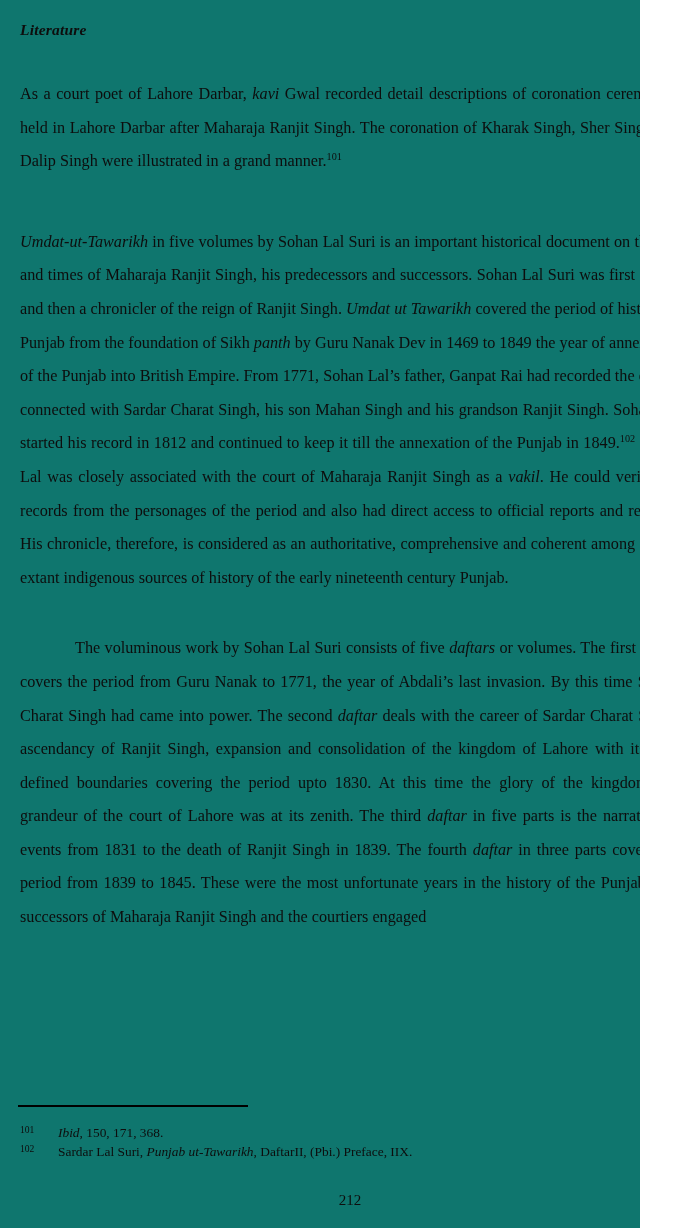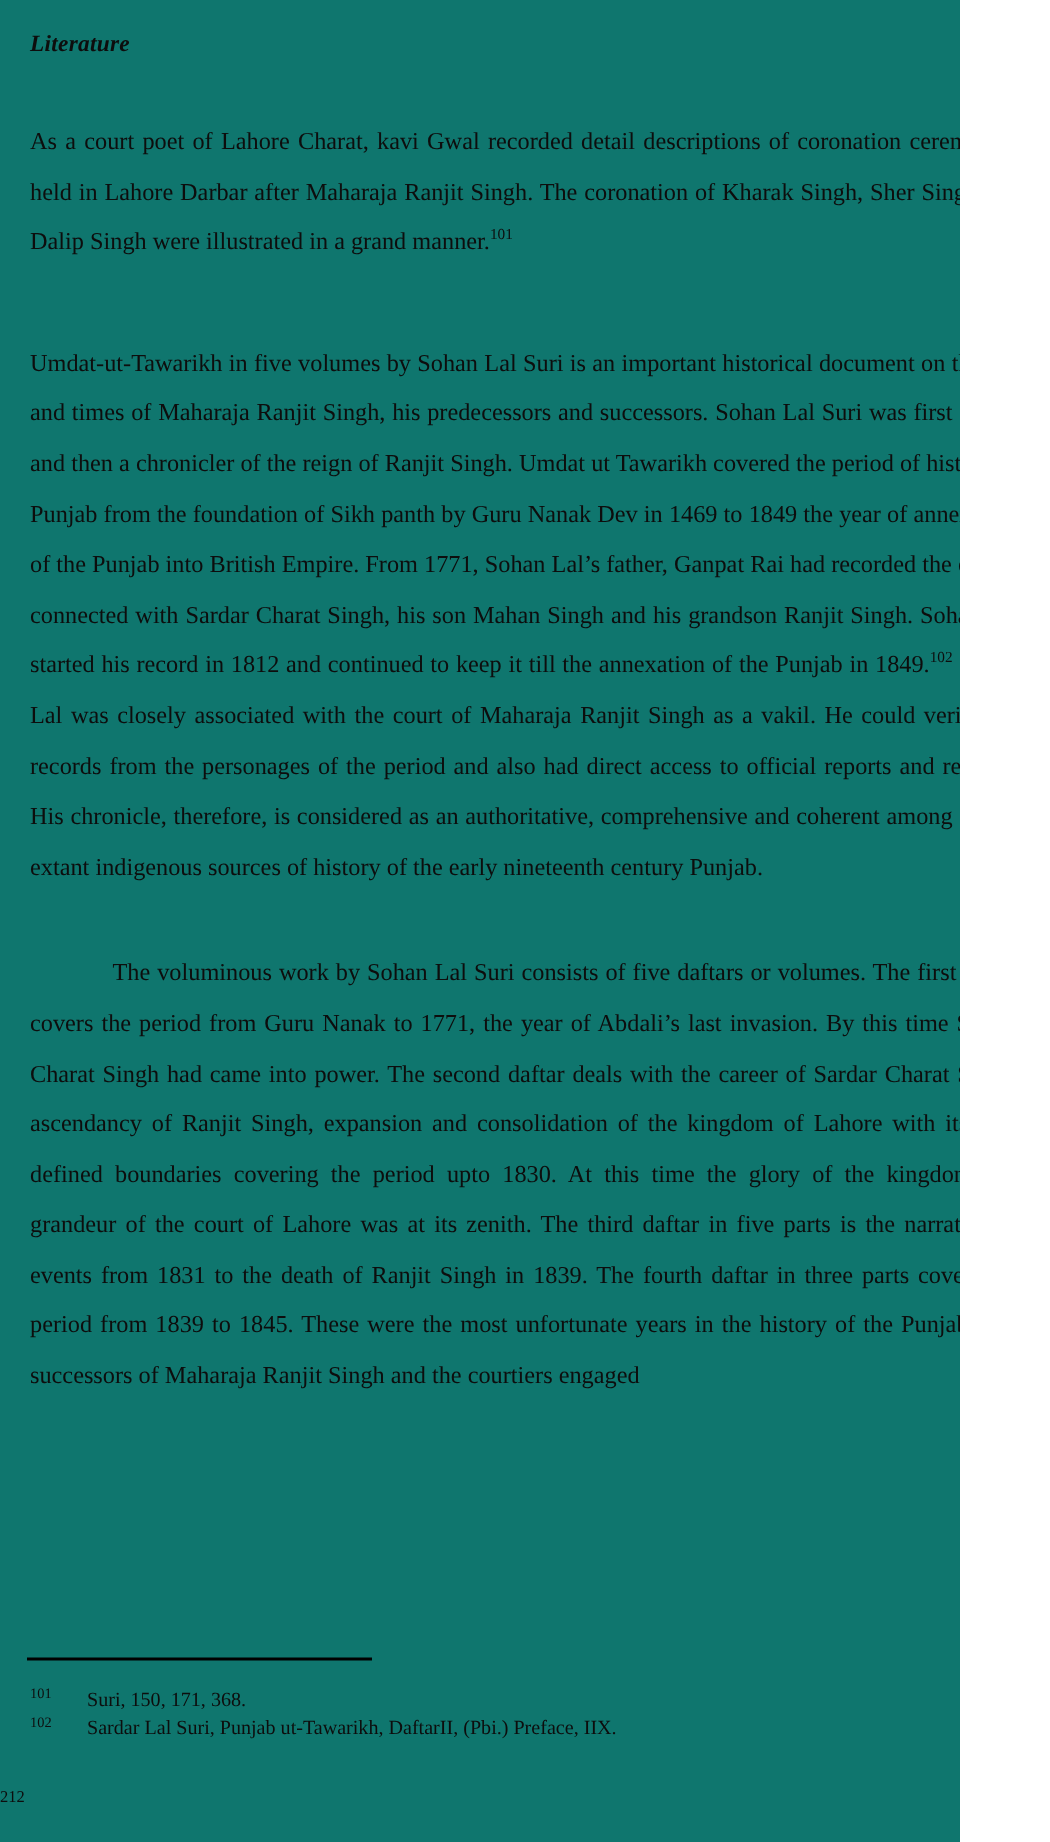--- a/index.html
+++ b/index.html
@@ -38,21 +38,21 @@
     line-height: 33.6px;
     text-align: justify;
     text-justify: inter-word;
     margin: 0;
     -webkit-hyphens: none;
     hyphens: none;
   }
   .par-1 { padding-top: 39px; }
   .par-2 { padding-top: 47px; }
   .par-3 { padding-top: 37px; text-indent: 55px; }
-  .it { }
+  .it { font-style: italic; }
   sup.fn-ref {
     font-size: 10.2px;
     vertical-align: super;
     line-height: 0;
   }
   .footnote-area {
     position: absolute;
     left: 18px;
     top: 1105px;
     width: 660px;
@@ -75,49 +75,49 @@
     position: absolute;
     left: 2px;
     top: -3px;
     font-size: 9.6px;
   }
   .page-number {
     position: absolute;
     left: 0;
     top: 1192px;
     width: 700px;
-    text-align: left;
-    font-size: 11px;
+    text-align: center;
+    font-size: 15px;
     font-family: Liberation Serif, serif;
   }
 </style>
 </head>
 <body>
 
 <div class="page">
 
   <div class="content">
 
     <div class="section-heading">Literature</div>
 
-    <p class="body-par par-1"><span>As a court poet of Lahore Charat, </span><span class="it">kavi</span><span> Gwal recorded detail descriptions of coronation ceremonies held in Lahore Darbar after Maharaja Ranjit Singh. The coronation of Kharak Singh, Sher Singh and Dalip Singh were illustrated in a grand manner.</span><sup class="fn-ref">101</sup></p>
+    <p class="body-par par-1"><span>As a court poet of Lahore Darbar, </span><span class="it">kavi</span><span> Gwal recorded detail descriptions of coronation ceremonies held in Lahore Darbar after Maharaja Ranjit Singh. The coronation of Kharak Singh, Sher Singh and Dalip Singh were illustrated in a grand manner.</span><sup class="fn-ref">101</sup></p>
 
     <p class="body-par par-2"><span class="it">Umdat-ut-Tawarikh</span><span> in five volumes by Sohan Lal Suri is an important historical document on the life and times of Maharaja Ranjit Singh, his predecessors and successors. Sohan Lal Suri was first diarist and then a chronicler of the reign of Ranjit Singh. </span><span class="it">Umdat ut Tawarikh</span><span> covered the period of history of Punjab from the foundation of Sikh </span><span class="it">panth</span><span> by Guru Nanak Dev in 1469 to 1849 the year of annexation of the Punjab into British Empire. From 1771, Sohan Lal’s father, Ganpat Rai had recorded the events connected with Sardar Charat Singh, his son Mahan Singh and his grandson Ranjit Singh. Sohan Lal started his record in 1812 and continued to keep it till the annexation of the Punjab in 1849.</span><sup class="fn-ref">102</sup><span> Sohan Lal was closely associated with the court of Maharaja Ranjit Singh as a </span><span class="it">vakil</span><span>. He could verify the records from the personages of the period and also had direct access to official reports and records. His chronicle, therefore, is considered as an authoritative, comprehensive and coherent among all the extant indigenous sources of history of the early nineteenth century Punjab.</span></p>
 
     <p class="body-par par-3"><span>The voluminous work by Sohan Lal Suri consists of five </span><span class="it">daftars</span><span> or volumes. The first </span><span class="it">daftar</span><span> covers the period from Guru Nanak to 1771, the year of Abdali’s last invasion. By this time Sardar Charat Singh had came into power. The second </span><span class="it">daftar</span><span> deals with the career of Sardar Charat Singh, ascendancy of Ranjit Singh, expansion and consolidation of the kingdom of Lahore with its well defined boundaries covering the period upto 1830. At this time the glory of the kingdom and grandeur of the court of Lahore was at its zenith. The third </span><span class="it">daftar</span><span> in five parts is the narrative of events from 1831 to the death of Ranjit Singh in 1839. The fourth </span><span class="it">daftar</span><span> in three parts covers the period from 1839 to 1845. These were the most unfortunate years in the history of the Punjab. The successors of Maharaja Ranjit Singh and the courtiers engaged</span></p>
 
   </div>
 
   <div class="footnote-area">
 
     <div class="footnote-rule"></div>
 
     <div class="footnote-row">
       <span class="footnote-num">101</span>
-      <span class="footnote-text"><span class="it">Suri</span><span>, 150, 171, 368.</span></span>
+      <span class="footnote-text"><span class="it">Ibid</span><span>, 150, 171, 368.</span></span>
     </div>
 
     <div class="footnote-row">
       <span class="footnote-num">102</span>
       <span class="footnote-text"><span>Sardar Lal Suri, </span><span class="it">Punjab ut-Tawarikh</span><span>, DaftarII, (Pbi.) Preface, IIX.</span></span>
     </div>
 
   </div>
 
   <div class="page-number">212</div>

